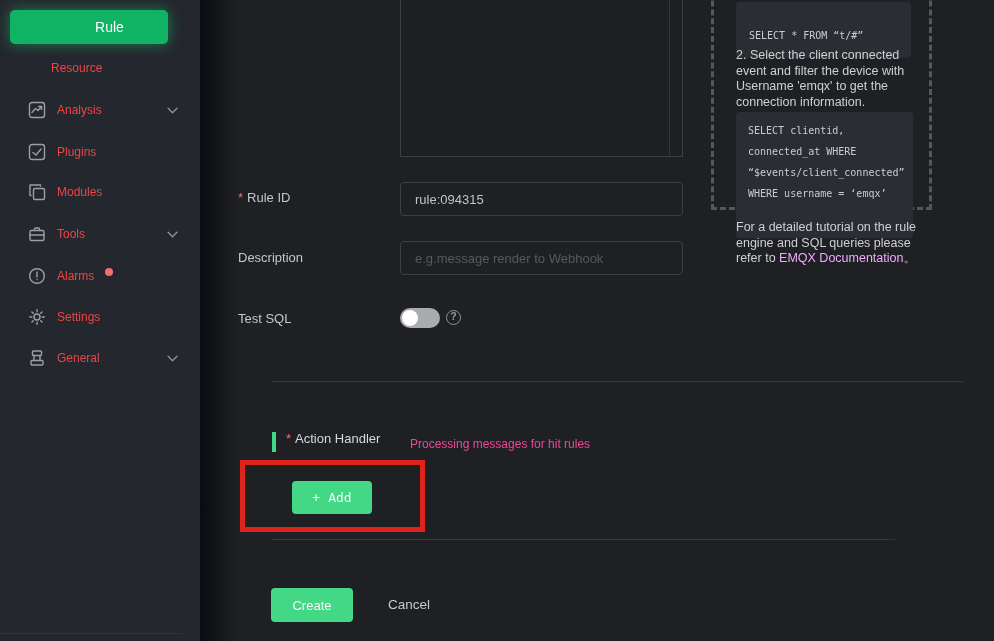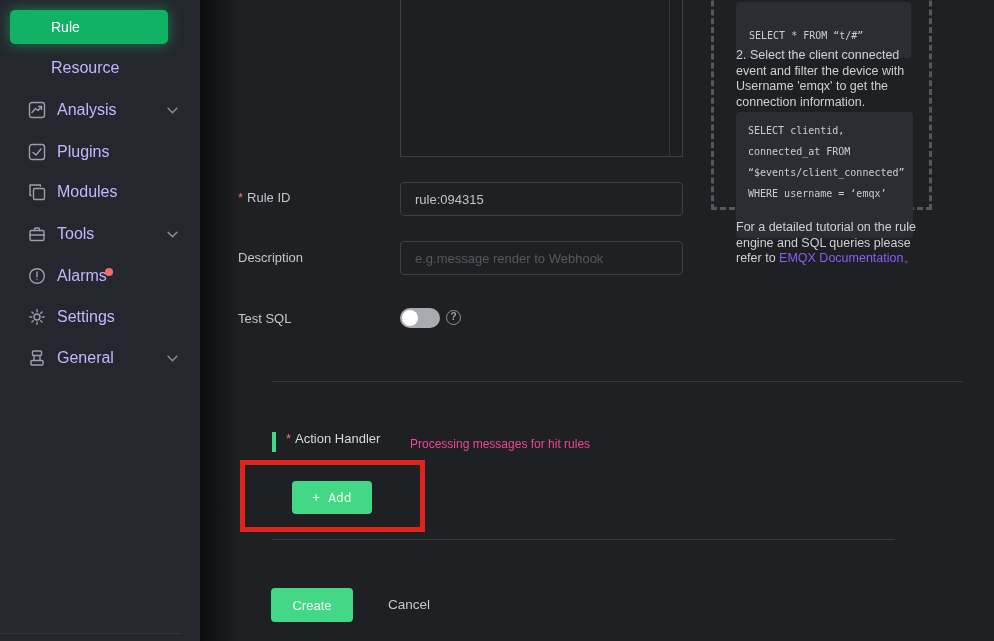--- a/index.html
+++ b/index.html
@@ -5,29 +5,29 @@
   * { margin:0; padding:0; box-sizing:border-box; }
   html,body { background:#121316; }
   .page {
     position:relative; width:994px; height:641px; overflow:hidden;
     background:#1f2024; font-family:"Liberation Sans", sans-serif;
     color:#c3c6cb;
   }
   .abs { position:absolute; }
 
   
-  .sidebar { left:0; top:0; width:200px; height:641px; background:#25272e; }
+  .sidebar { left:0; top:0; width:200px; height:641px; background:#25272e;text-align:center; }
   .gutter { left:200px; top:0; width:38px; height:641px;
             background:linear-gradient(to right, rgba(8,9,12,.9), rgba(8,9,12,0)); }
   .rule-btn {
     left:10px; top:10px; width:158px; height:34px; border-radius:5px;
     background:#10b264; box-shadow:0 0 14px rgba(24,196,112,.55);
     color:#ffffff; font-size:14px; line-height:34px; padding-left:41px; cursor:pointer;
   }
-  .side-item { left:0; width:168px; height:34px; color:#c4b5fd; font-size:16px;
+  .side-item { left:0; width:168px; height:34px; color:#ef4444; font-size:12px;
                line-height:34px; cursor:pointer; }
   .side-item .txt-noicon { position:absolute; left:51px; }
   .side-item .txt { position:absolute; left:57px; }
   .side-item svg.mi { position:absolute; left:28px; top:8px; width:18px; height:18px;
                       stroke:#9aa0a7; fill:none; stroke-width:1.4;
                       stroke-linecap:round; stroke-linejoin:round; }
   .side-item svg.chev { position:absolute; left:167px; top:14px; width:11px; height:7px;
                         stroke:#8a8e95; fill:none; stroke-width:1.4; stroke-linecap:round; }
   .alarm-dot { position:absolute; left:105px; top:9px; width:8px; height:8px;
                border-radius:50%; background:#f56c6c; }
@@ -76,21 +76,21 @@
               border:3px dashed #54575f; }
   .code { background:#2b2d33; border-radius:4px; color:#c9ccd0;
           font-family:"DejaVu Sans Mono",monospace; font-size:10px; white-space:nowrap; }
   .code1 { left:736px; top:2px; width:175px; height:37px; padding:28px 13px; }
   .code2 { left:736px; top:112px; width:177px; height:126px; padding:8px 12px;
            line-height:21px; }
   .code2 span { display:block; }
   .help-p { left:736px; width:196px; font-size:12.5px; line-height:15.5px; color:#ced0d4; }
   .p-step2 { top:48px; }
   .p-tutorial { top:220px; }
-  .green-link { color:#8b5cf6; cursor:pointer;margin-top:27px; }
+  .green-link { color:#f0abfc; cursor:pointer;margin-top:27px; }
 </style>
 </head>
 <body>
 
 <div class="page">
 
   <div class="abs sidebar">
 
     <div class="abs rule-btn">
       <span>Rule</span>
@@ -216,21 +216,21 @@
   <div class="abs cancel-btn">Cancel</div>
 
   <div class="abs help-box"></div>
 
   <div class="abs code code1">SELECT * FROM “t/#”</div>
 
   <div class="abs help-p p-step2">2. Select the client connected event and filter the device with Username 'emqx' to get the connection information.</div>
 
   <div class="abs code code2">
     <span>SELECT clientid,</span>
-    <span>connected_at FROM</span>
+    <span>connected_at WHERE</span>
     <span>“$events/client_connected”</span>
     <span>WHERE username = ‘emqx’</span>
   </div>
 
   <div class="abs help-p p-tutorial">
     <span>For a detailed tutorial on the rule engine and SQL queries please refer to </span><span class="green-link">EMQX Documentation</span><span class="green-link">。</span>
   </div>
 
 </div>
 

